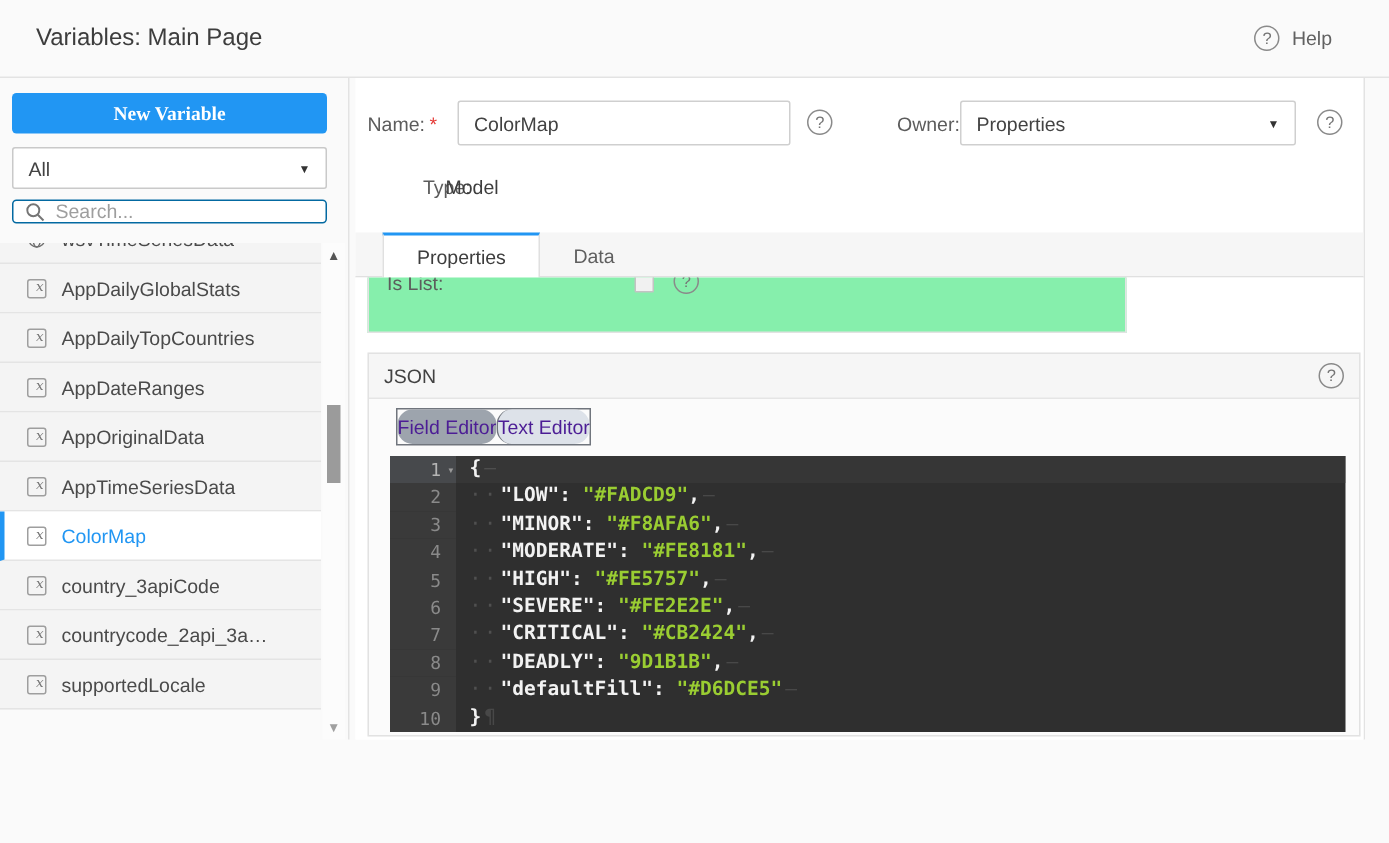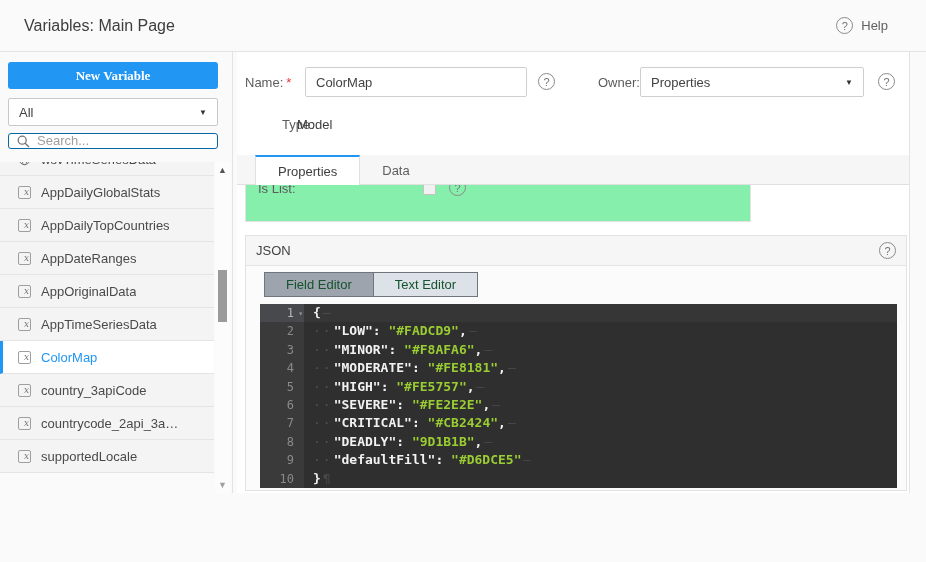--- a/index.html
+++ b/index.html
@@ -60,21 +60,21 @@
   .islist-label { position:absolute; left:12px; top:14px; font-size:13px; color:#5c5c5c; }
   .checkbox { position:absolute; left:177px; top:15px; width:13px; height:13px; background:#f1f1f1; border:1px solid #c3c3c3; border-radius:1px; cursor:pointer; }
   .islist-help { position:absolute; left:203px; top:12px; }
 
   .json-box { position:absolute; left:8px; top:50px; right:2px; height:256px; border:1px solid #e2e2e2; background:#fbfbfb; }
   .json-hdr { position:relative; height:30px; background:#f6f6f6; border-bottom:1px solid #e5e5e5; display:flex; align-items:center; padding:0 10px;gap:48px; }
   .json-title { font-size:13px; color:#424242; }
   .json-help { margin-left:auto; }
 
   .toggle { position:absolute; left:18px; top:36px; display:flex; border:1px solid #70757d; cursor:pointer; }
-  .tgl-btn { height:23px; display:flex; align-items:center; justify-content:center; font-size:13px; color:#14532d; padding:0 21px; background:#9da4ad; }
+  .tgl-btn { height:23px; display:flex; align-items:center; justify-content:center; font-size:13px; color:#4c1d95; padding:0 0; background:#9da4ad;border-radius:10px; }
   .tgl-btn + .tgl-btn { border-left:1px solid #70757d; }
   .tgl-btn.active { background:#dde2e9; }
 
   
   .editor { position:absolute; left:14px; top:68px; width:637px; height:184px; background:#2f2f2f; font-family:"DejaVu Sans Mono",monospace; font-size:13px; overflow:hidden; cursor:text; }
   .cl { display:flex; height:18.4px; line-height:18.4px; }
   .gut { flex:0 0 44px; text-align:right; padding-right:10px; background:#3a3a3a; color:#8a8a8a; font-size:12px; position:relative; }
   .cl.first .gut { background:#47494c; color:#b5b5b5; }
   .cl.first { background:#363636; }
   .fold { font-size:8px; color:#9a9a9a; position:absolute; right:1px; top:1px; }

